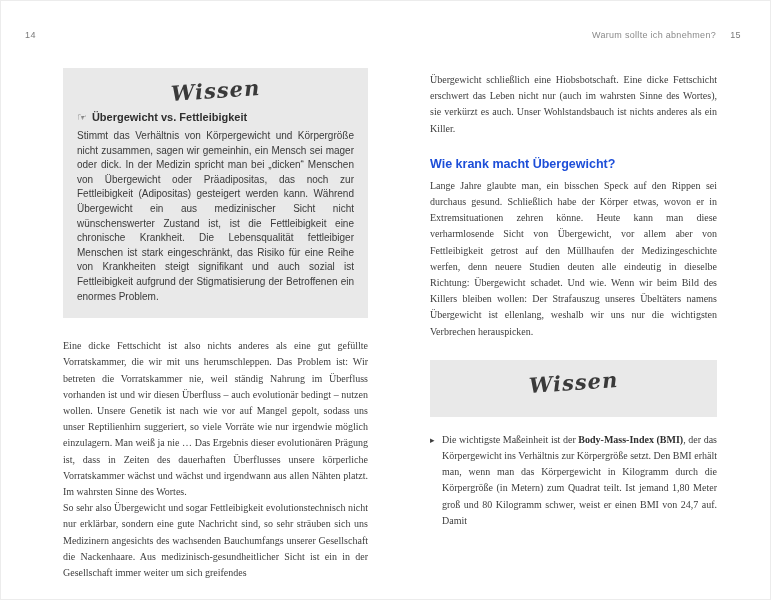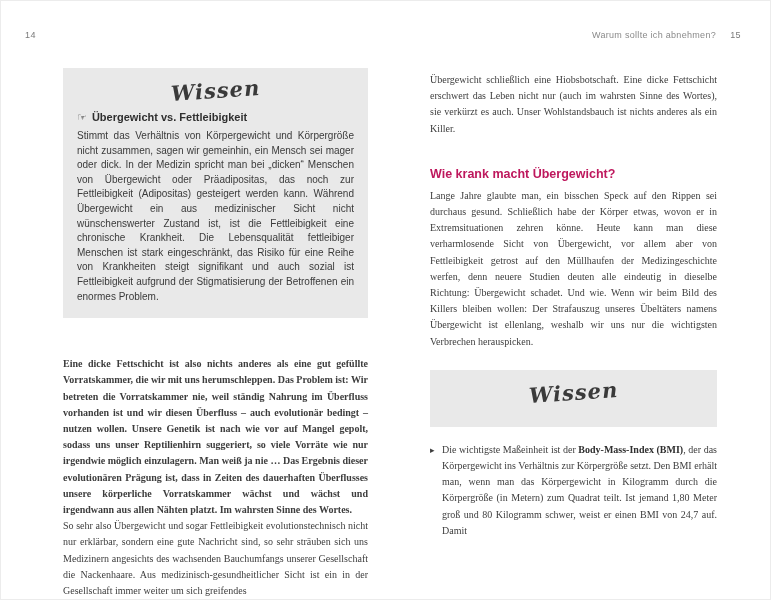--- a/index.html
+++ b/index.html
@@ -42,21 +42,21 @@
   .col.right { left: 430px; top: 72px; width: 287px; }
 
   
   .body-para {
     font-size: 10px;
     line-height: 16.2px;
     text-align: justify;
     hyphens: auto;
     color: #3d3d3d;
   }
-  .col.left .body-para.first-after-box { margin-top: 38px; font-weight: bold; }
+  .col.left .body-para.first-after-box { margin-top: 20px; }
 
   
   .wissen-box {
     background: #e9e9e9;
     padding: 8px 14px 14px 14px;
   }
   .wissen-script {
     text-align: center;
     font-family: "DejaVu Serif", serif;
     font-style: italic;
@@ -82,22 +82,22 @@
     text-align: justify;
     hyphens: auto;
     color: #3a3a3a;
   }
 
   
   .section-heading {
     font-family: "Liberation Sans", sans-serif;
     font-weight: bold;
     font-size: 12.5px;
-    color: #be185d;
-    margin: 30px 0 7px 0;
+    color: #1d4ed8;
+    margin: 20px 0 7px 0;
   }
   .col.right .wissen-box { margin-top: 20px; }
   .bullet-para {
     margin-top: 15px;
     position: relative;
     padding-left: 12px;
   }
   .bullet-marker {
     position: absolute;
     left: 0;

